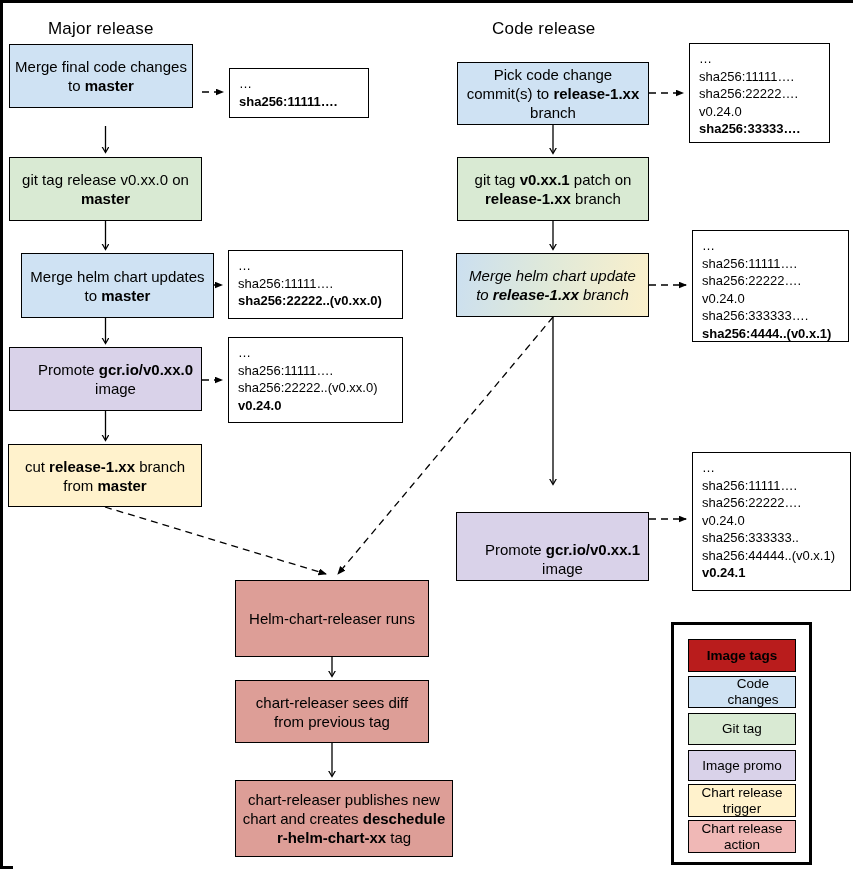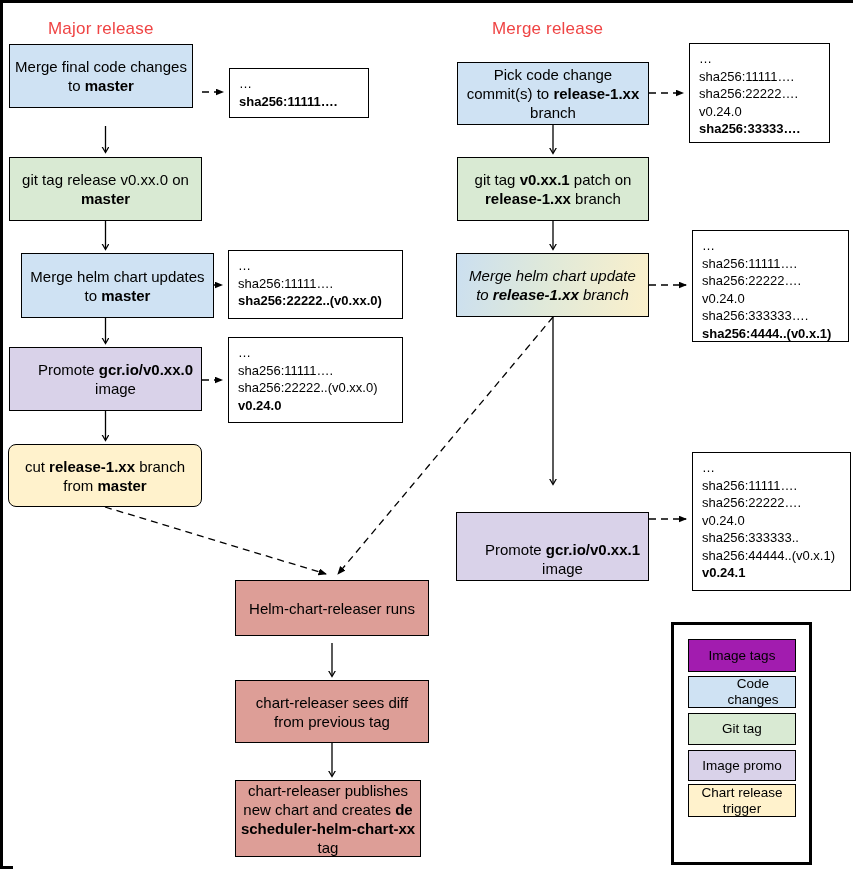--- a/index.html
+++ b/index.html
@@ -2,21 +2,21 @@
 <html><head>
 <meta charset="utf-8">
 <style>
   html,body{margin:0;padding:0;background:#ffffff;}
   .canvas{
     position:relative;width:853px;height:875px;background:#ffffff;
     font-family:"Liberation Sans","DejaVu Sans",sans-serif;color:#000;
     overflow:hidden;
   }
   .title{
-    position:absolute;font-size:17px;color:#ef4444;letter-spacing:.2px;
+    position:absolute;font-size:17px;color:#000000;letter-spacing:.2px;
   }
   #edge-svg{position:absolute;left:0;top:0;width:853px;height:875px;pointer-events:none;}
   .node{
     position:absolute;border:1.5px solid #000;box-sizing:border-box;
     display:flex;align-items:center;justify-content:center;text-align:center;
   }
   .node-text{font-size:15px;line-height:19px;padding:2px 4px;}
   .node.blue{background:#cfe2f3;}
   .node.green{background:#d9ead3;}
   .node.purple{background:#d9d2e9;padding-left:20px;}
@@ -30,21 +30,21 @@
   }
   .anno div{white-space:nowrap;}
   .legend{
     position:absolute;background:#fff;border:3px solid #000;box-sizing:border-box;
   }
   .legend-item{
     position:absolute;border:1.5px solid #000;box-sizing:border-box;
     display:flex;align-items:center;justify-content:center;text-align:center;
     font-size:13.5px;line-height:16px;padding:1px 2px;
   }
-  .legend-item.white{background:#a21caf;}
+  .legend-item.white{background:#b91c1c;font-weight:bold;}
   .legend-item.blue{background:#cfe2f3;}
   .legend-item.green{background:#d9ead3;}
   .legend-item.purple{background:#d9d2e9;}
   .legend-item.yellow{background:#fff2cc;}
   .legend-item.red2{background:#f0b8b6;}
 </style>
 </head>
 <body>
 
 <div class="canvas">
@@ -77,57 +77,57 @@
         <line x1="202" y1="380" x2="222" y2="380" stroke="#000" stroke-width="1.3" stroke-dasharray="7 5" marker-end="url(#tri)"></line>
         <line x1="649" y1="93" x2="683" y2="93" stroke="#000" stroke-width="1.3" stroke-dasharray="7 5" marker-end="url(#tri)"></line>
         <line x1="649" y1="285" x2="686" y2="285" stroke="#000" stroke-width="1.3" stroke-dasharray="7 5" marker-end="url(#tri)"></line>
         <line x1="649" y1="519" x2="686" y2="519" stroke="#000" stroke-width="1.3" stroke-dasharray="7 5" marker-end="url(#tri)"></line>
         <line x1="105" y1="507" x2="326" y2="574" stroke="#000" stroke-width="1.3" stroke-dasharray="7 5" marker-end="url(#tri)"></line>
         <line x1="553" y1="317" x2="338" y2="574" stroke="#000" stroke-width="1.3" stroke-dasharray="7 5" marker-end="url(#tri)"></line>
       </g>
   </svg>
 
   <div class="title" style="left:48px;top:19px;">Major release</div>
-  <div class="title" style="left:492px;top:19px;">Merge release</div>
+  <div class="title" style="left:492px;top:19px;">Code release</div>
 
   <div id="nodes-layer">
       <div class="node blue" style="left: 9px; top: 44px; width: 184px; height: 64px;">
         <div class="node-text"><span>Merge final code changes to </span><b>master</b></div>
       </div>
       <div class="node green" style="left: 9px; top: 157px; width: 193px; height: 64px;">
         <div class="node-text"><span>git tag release v0.xx.0 on </span><b>master</b></div>
       </div>
       <div class="node blue" style="left: 21px; top: 253px; width: 193px; height: 65px;">
         <div class="node-text"><span>Merge helm chart updates to </span><b>master</b></div>
       </div>
       <div class="node purple" style="left: 9px; top: 347px; width: 193px; height: 64px;">
         <div class="node-text"><span>Promote </span><b>gcr.io/v0.xx.0</b><span> image</span></div>
       </div>
-      <div class="node yellow" style="left: 8px; top: 444px; width: 194px; height: 63px; border-radius: 8px;">
+      <div class="node yellow" style="left: 8px; top: 444px; width: 194px; height: 63px;">
         <div class="node-text"><span>cut </span><b>release-1.xx</b><span> branch from </span><b>master</b></div>
       </div>
       <div class="node blue" style="left: 457px; top: 62px; width: 192px; height: 63px;">
         <div class="node-text"><span>Pick code change commit(s) to </span><b>release-1.xx</b><span> branch</span></div>
       </div>
       <div class="node green" style="left: 457px; top: 157px; width: 192px; height: 64px;">
         <div class="node-text"><span>git tag </span><b>v0.xx.1</b><span> patch on </span><b>release-1.xx</b><span> branch</span></div>
       </div>
       <div class="node bluyellow" style="left: 456px; top: 253px; width: 193px; height: 64px; font-style: italic;">
         <div class="node-text"><span>Merge helm chart update to </span><b>release-1.xx</b><span> branch</span></div>
       </div>
       <div class="node purple" style="left: 456px; top: 512px; width: 193px; height: 69px; align-items: flex-end;">
         <div class="node-text"><span>Promote </span><b>gcr.io/v0.xx.1</b><span> image</span></div>
       </div>
-      <div class="node red" style="left: 235px; top: 580px; width: 194px; height: 56px;">
+      <div class="node red" style="left: 235px; top: 580px; width: 194px; height: 77px;">
         <div class="node-text"><span>Helm-chart-releaser runs</span></div>
       </div>
       <div class="node red" style="left: 235px; top: 680px; width: 194px; height: 63px;">
         <div class="node-text"><span>chart-releaser sees diff from previous tag</span></div>
       </div>
-      <div class="node red" style="left: 235px; top: 780px; width: 186px; height: 77px;">
+      <div class="node red" style="left: 235px; top: 780px; width: 218px; height: 77px;">
         <div class="node-text"><span>chart-releaser publishes new chart and creates </span><b class="breakall">descheduler-helm-chart-xx</b><span> tag</span></div>
       </div>
     </div>
   <div id="annos-layer">
       <div class="anno" style="left: 229px; top: 68px; width: 140px; height: 50px;">
         <div>…</div>
         <div><b>sha256:11111….</b></div>
       </div>
       <div class="anno" style="left: 228px; top: 250px; width: 175px; height: 69px;">
         <div>…</div>
@@ -165,14 +165,15 @@
         <div><b>v0.24.1</b></div>
       </div>
     </div>
 
   <div class="legend" id="legend-box" style="left: 671px; top: 622px; width: 141px; height: 243px;">
       <div class="legend-item white" style="left: 14px; top: 14px; width: 108px; height: 33px;">Image tags</div>
       <div class="legend-item blue" style="left: 14px; top: 51px; width: 108px; height: 32px; padding-left: 24px;">Code changes</div>
       <div class="legend-item green" style="left: 14px; top: 88px; width: 108px; height: 32px;">Git tag</div>
       <div class="legend-item purple" style="left: 14px; top: 125px; width: 108px; height: 31px;">Image promo</div>
       <div class="legend-item yellow" style="left: 14px; top: 159px; width: 108px; height: 33px;">Chart release trigger</div>
+      <div class="legend-item red2" style="left: 14px; top: 195px; width: 108px; height: 33px;">Chart release action</div>
     </div>
 </div>
 
 </body></html>

